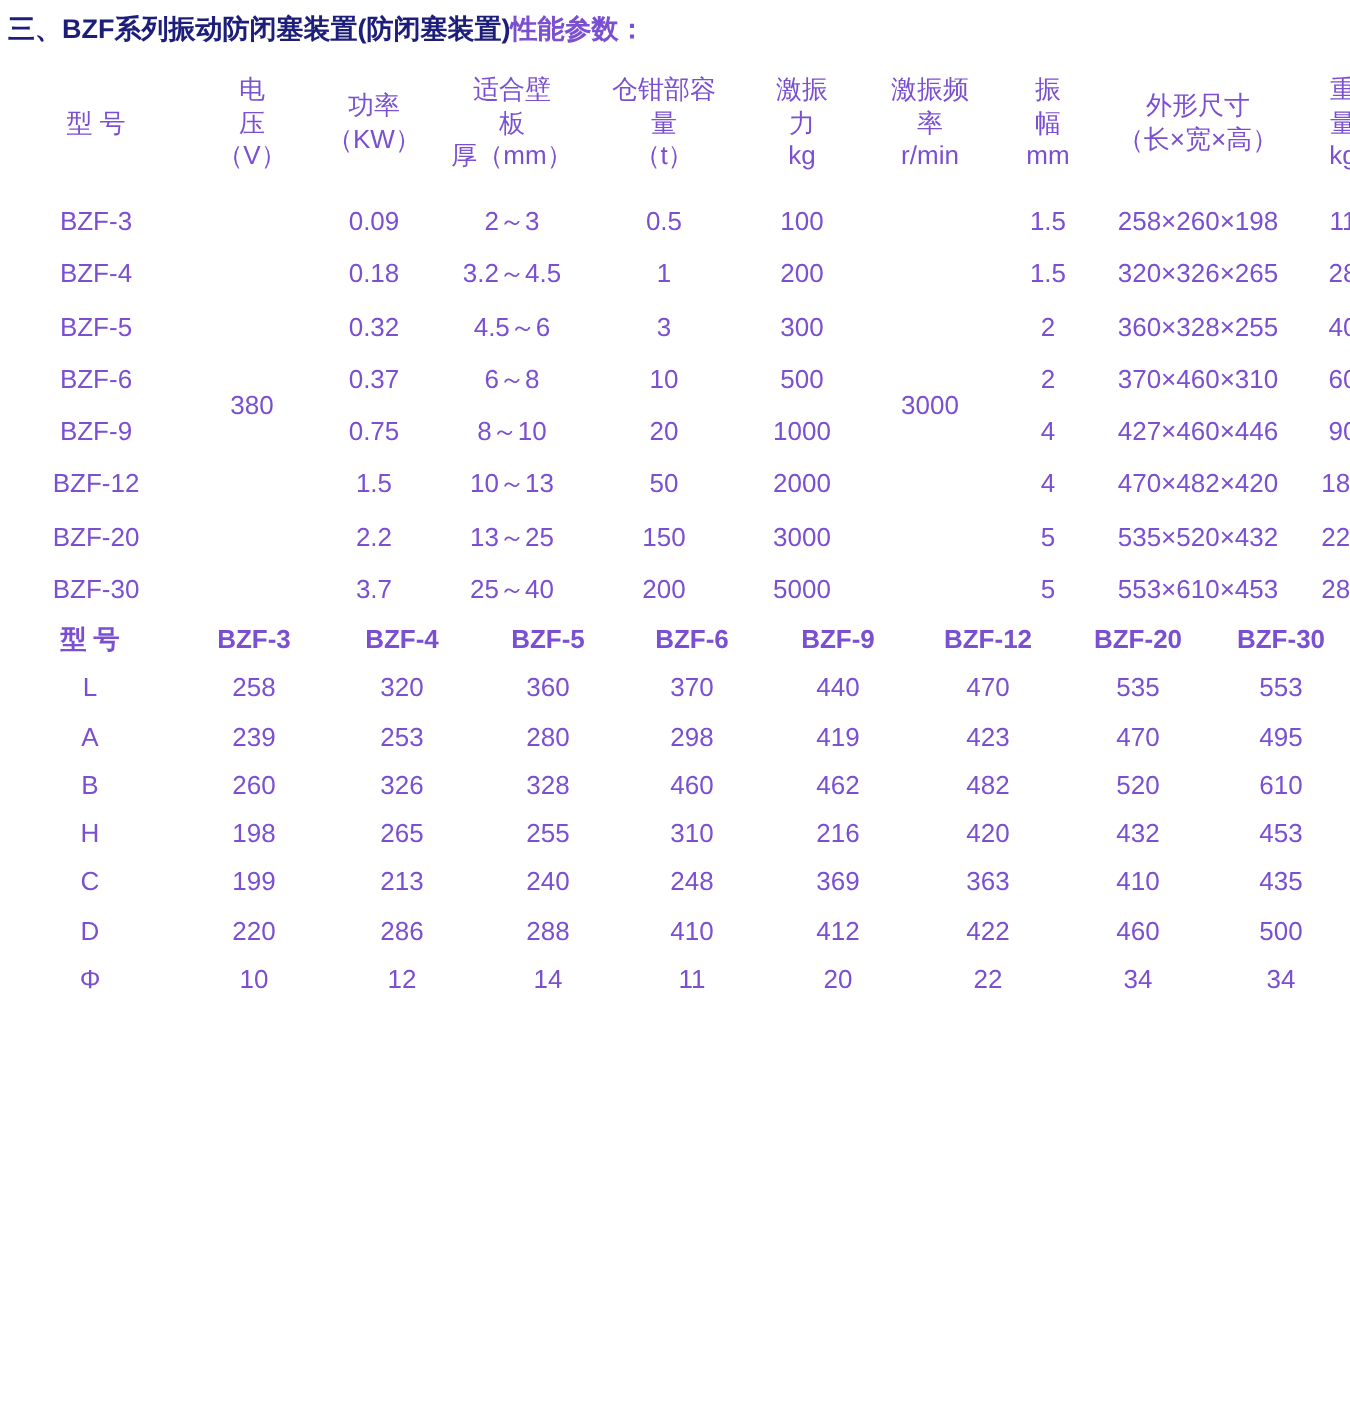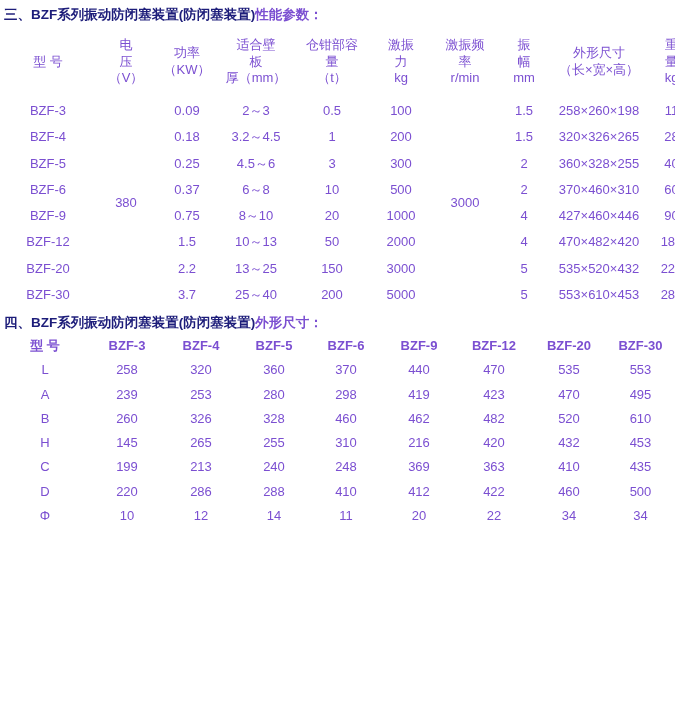--- a/index.html
+++ b/index.html
@@ -167,21 +167,21 @@
         <td>0.18</td>
         <td>3.2～4.5</td>
         <td>1</td>
         <td>200</td>
         <td>1.5</td>
         <td>320×326×265</td>
         <td>28</td>
       </tr>
       <tr>
         <td>BZF-5</td>
-        <td>0.25</td>
+        <td>0.32</td>
         <td>4.5～6</td>
         <td>3</td>
         <td>300</td>
         <td>2</td>
         <td>360×328×255</td>
         <td>40</td>
       </tr>
       <tr>
         <td>BZF-6</td>
         <td>0.37</td>
@@ -228,23 +228,20 @@
         <td>25～40</td>
         <td>200</td>
         <td>5000</td>
         <td>5</td>
         <td>553×610×453</td>
         <td>280</td>
       </tr>
     </tbody>
   </table>
 
-  <div class="section-title">
-    <span>四、BZF系列振动防闭塞装置(防闭塞装置)</span><span class="purple">外形尺寸：</span>
-  </div>
 
   <table id="t2">
     <colgroup>
       <col style="width:90px">
       <col style="width:74px">
       <col style="width:74px">
       <col style="width:72px">
       <col style="width:72px">
       <col style="width:74px">
       <col style="width:76px">
@@ -293,21 +290,21 @@
         <td>326</td>
         <td>328</td>
         <td>460</td>
         <td>462</td>
         <td>482</td>
         <td>520</td>
         <td>610</td>
       </tr>
       <tr>
         <td class="rowlabel">H</td>
-        <td>145</td>
+        <td>198</td>
         <td>265</td>
         <td>255</td>
         <td>310</td>
         <td>216</td>
         <td>420</td>
         <td>432</td>
         <td>453</td>
       </tr>
       <tr>
         <td class="rowlabel">C</td>

